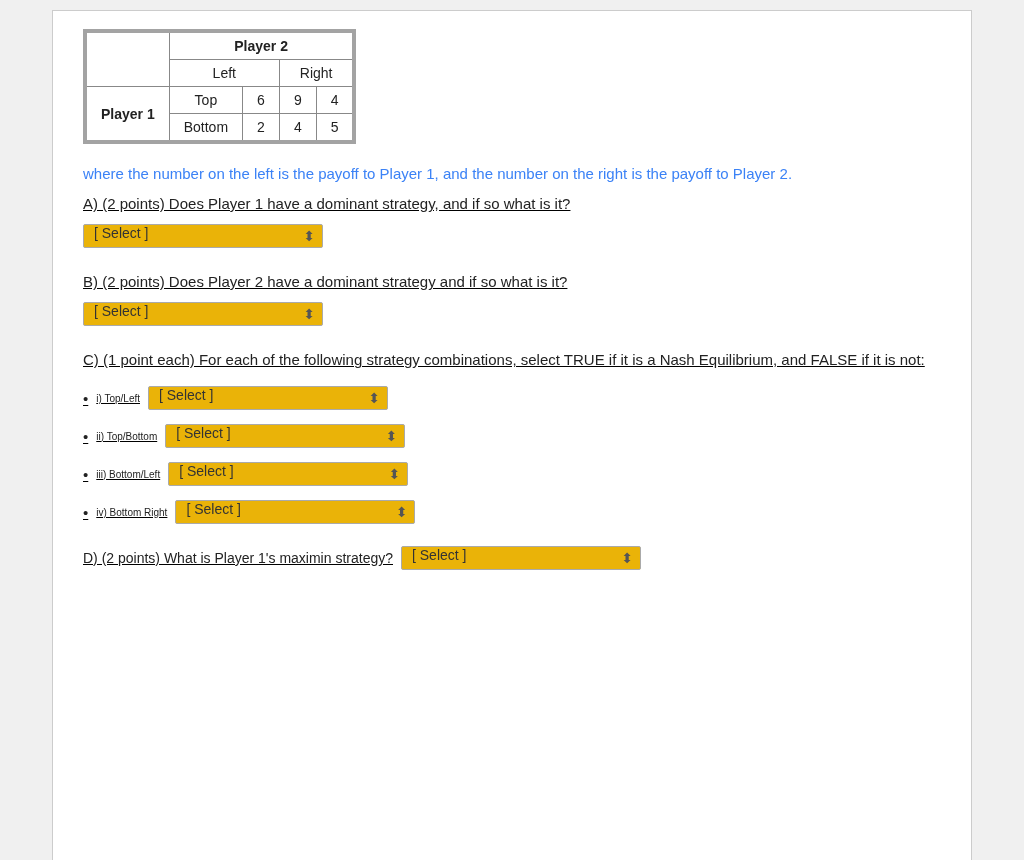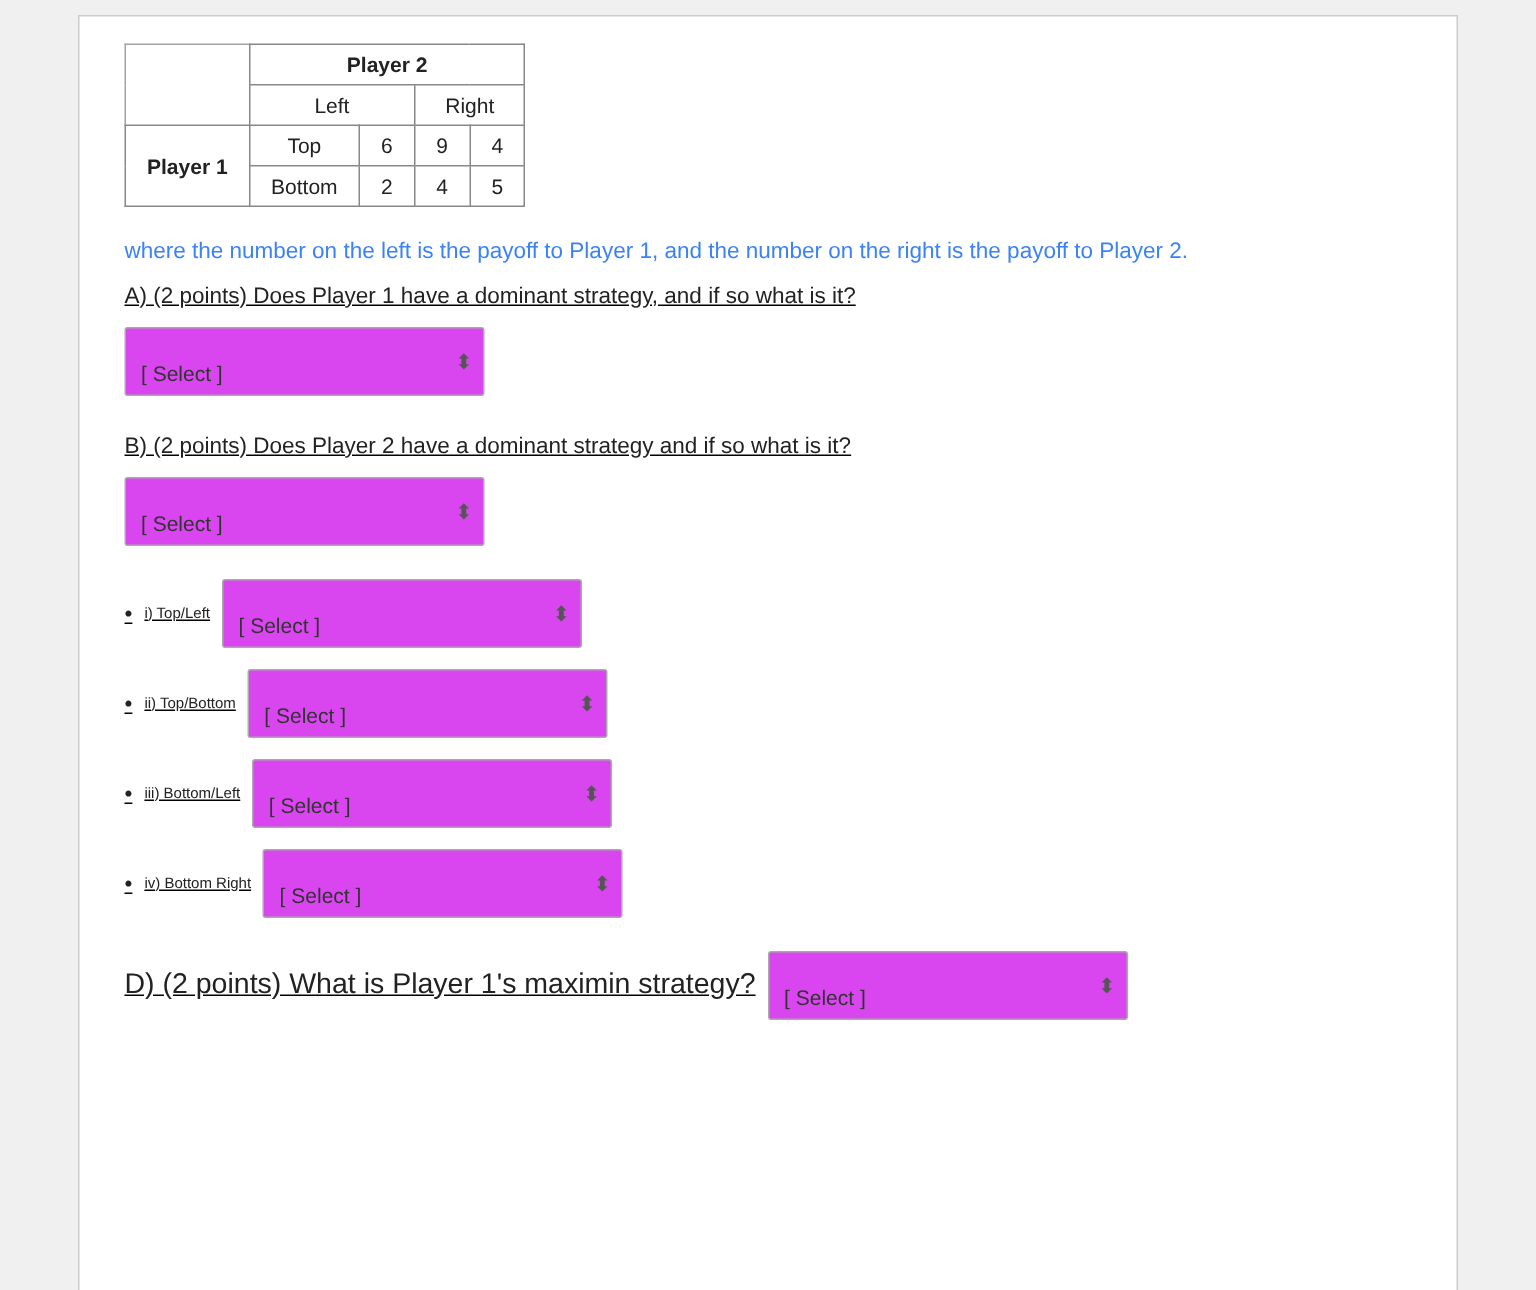--- a/index.html
+++ b/index.html
@@ -22,21 +22,21 @@
       line-height: 1.6;
       margin-bottom: 16px;
       color: #222;
     }
     
     .payoff-table-wrapper {
       margin-bottom: 18px;
     }
     .payoff-table {
       border-collapse: collapse;
-      border: 1px solid #a3a3a3;
+      border: 4px solid #a3a3a3;
     }
     .payoff-table td, .payoff-table th {
       border: 1px solid #888;
       padding: 5px 14px;
       text-align: center;
       font-size: 14px;
       color: #222;
     }
     .player1-label {
       font-weight: bold;
@@ -71,22 +71,22 @@
     }
     
     .select-wrapper {
       display: inline-block;
       position: relative;
     }
     .select-dropdown {
       appearance: none;
       -webkit-appearance: none;
       border: 1px solid #aaa;
-      background: #d946ef;
-      padding: 22px 28px 6px 10px;
+      background: #eab308;
+      padding: 0 28px 6px 10px;
       font-size: 14px;
       color: #333;
       cursor: pointer;
       min-width: 240px;
       border-radius: 2px;
     }
     .select-arrow {
       position: absolute;
       right: 8px;
       top: 50%;
@@ -118,21 +118,21 @@
       white-space: nowrap;
     }
     
     .part-d-row {
       display: flex;
       align-items: center;
       margin-top: 10px;
     }
     .part-d-label {
       color: #222;
-      font-size: 19px;
+      font-size: 14px;
       margin-right: 8px;
     }
   </style>
 </head>
 <body>
 
 <div class="page-container">
 
 
   <div class="payoff-table-wrapper">
@@ -188,20 +188,21 @@
         <option>[ Select ]</option>
         <option>Yes - Left</option>
         <option>Yes - Right</option>
         <option>No dominant strategy</option>
       </select>
       <span class="select-arrow">⬍</span>
     </div>
   </div>
 
   <div class="question-block">
+    <p class="part-c-intro">C) (1 point each) For each of the following strategy combinations, select TRUE if it is a Nash Equilibrium, and FALSE if it is not:</p>
 
     <div class="sub-question">
       <span class="bullet">•</span>
       <span class="sub-label">i)  Top/Left</span>
       <div class="select-wrapper">
         <select class="select-dropdown">
           <option>[ Select ]</option>
           <option>TRUE</option>
           <option>FALSE</option>
         </select>

